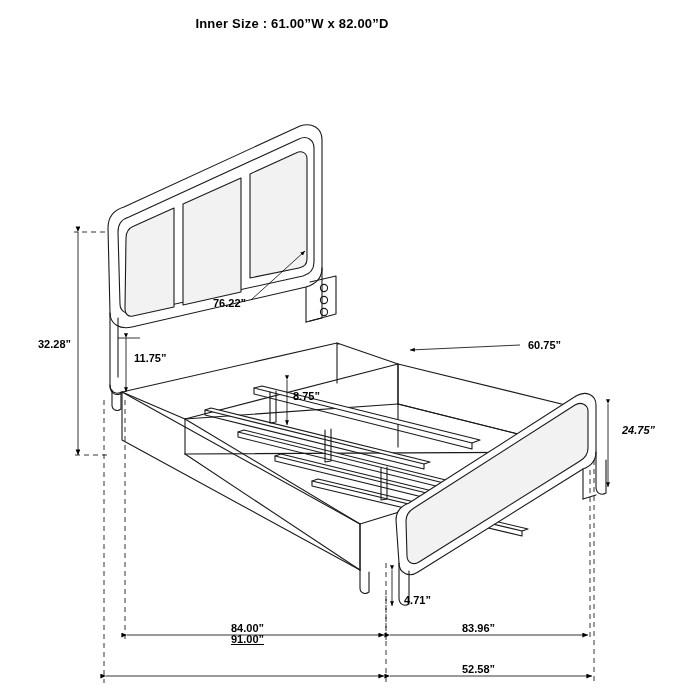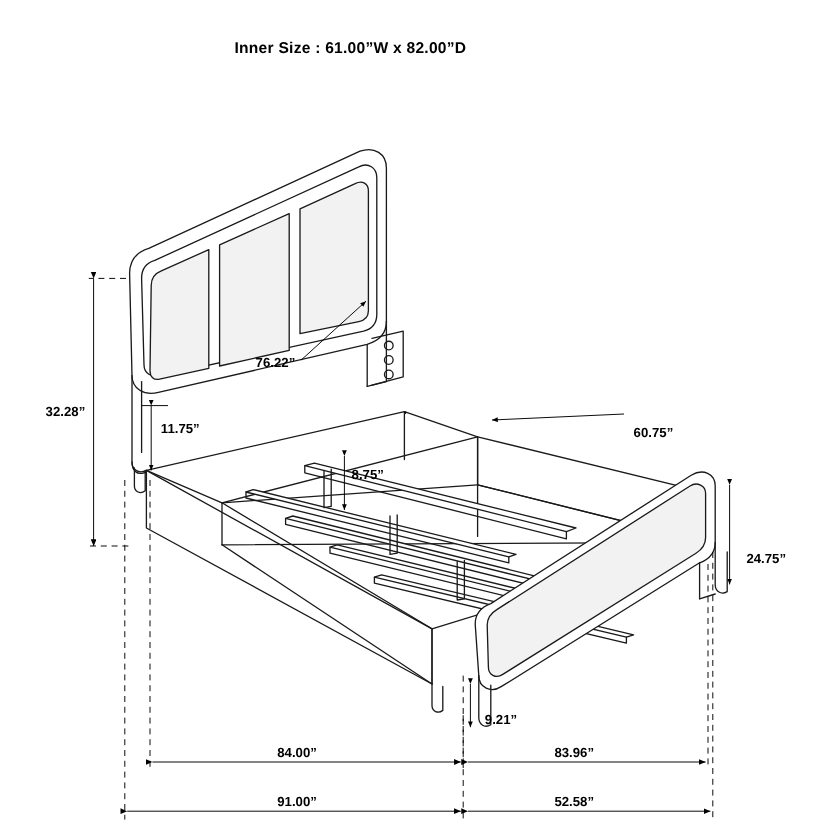--- a/index.html
+++ b/index.html
@@ -23,21 +23,20 @@
   }
   #title {
     position: absolute;
     top: 16px;
     left: 0;
     width: 584px;
     text-align: center;
     font-size: 13px;
     font-weight: bold;
     letter-spacing: 0.2px;
-    margin-top: 16px;
   }
   svg {
     position: absolute;
     left: 0;
     top: 0;
   }
   .lbl {
     position: absolute;
     font-size: 11px;
     font-weight: bold;
@@ -175,21 +174,21 @@
 
       <path d="M106,676 L384,676" marker-start="url(#ar)" marker-end="url(#ar)"></path>
       <path d="M390,676 L592,676" marker-start="url(#ar)" marker-end="url(#ar)"></path>
     </g>
   </svg>
 
   <div class="lbl" style="left:38px;  top:338px;">32.28”</div>
   <div class="lbl" style="left:213px; top:297px;">76.22”</div>
   <div class="lbl" style="left:134px; top:352px;">11.75”</div>
   <div class="lbl" style="left:293px; top:390px;">8.75”</div>
-  <div class="lbl" style="left:528px; top:339px;margin-top:16px;">60.75”</div>
-  <div class="lbl" style="left:622px; top:460px;">24.75”</div>
-  <div class="lbl" style="left:404px; top:594px;">9.21”</div>
+  <div class="lbl" style="left:528px; top:339px;">60.75”</div>
+  <div class="lbl" style="left:622px; top:424px;font-style:italic;">24.75”</div>
+  <div class="lbl" style="left:404px; top:594px;">4.71”</div>
   <div class="lbl" style="left:231px; top:622px;">84.00”</div>
   <div class="lbl" style="left:462px; top:622px;">83.96”</div>
-  <div class="lbl" style="left:231px; top:663px;">91.00”</div>
+  <div class="lbl" style="left:231px; top:633px;text-decoration:underline;">91.00”</div>
   <div class="lbl" style="left:462px; top:663px;">52.58”</div>
 
 </div>
 
 </body></html>

